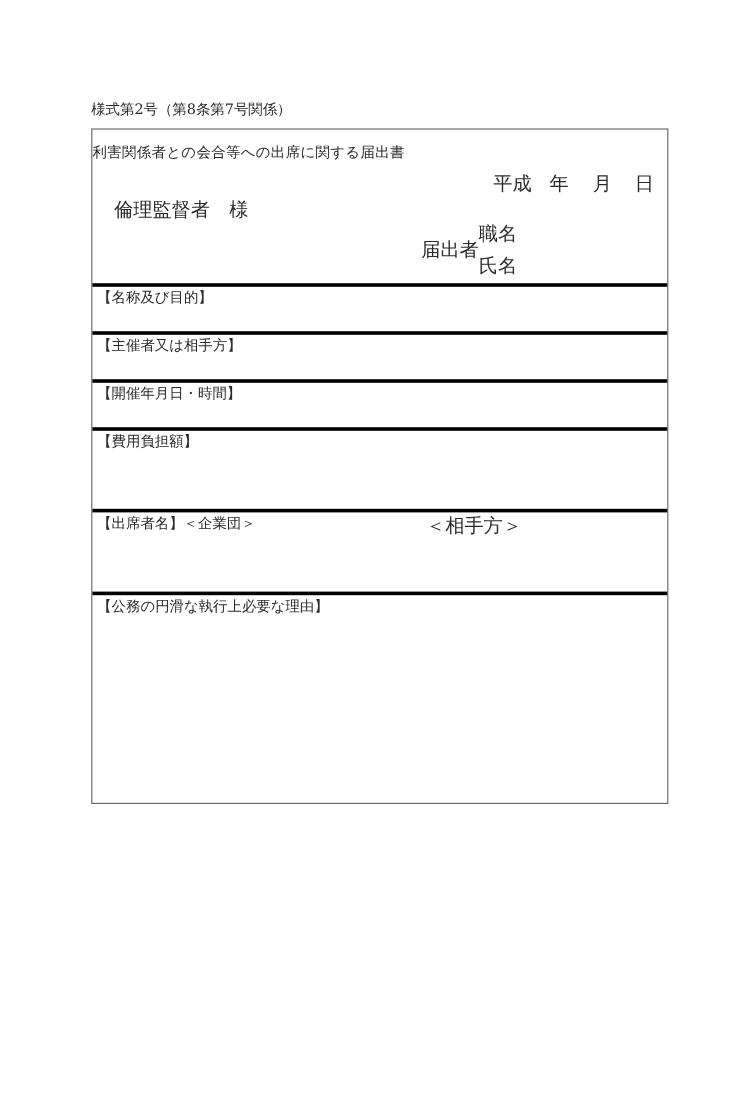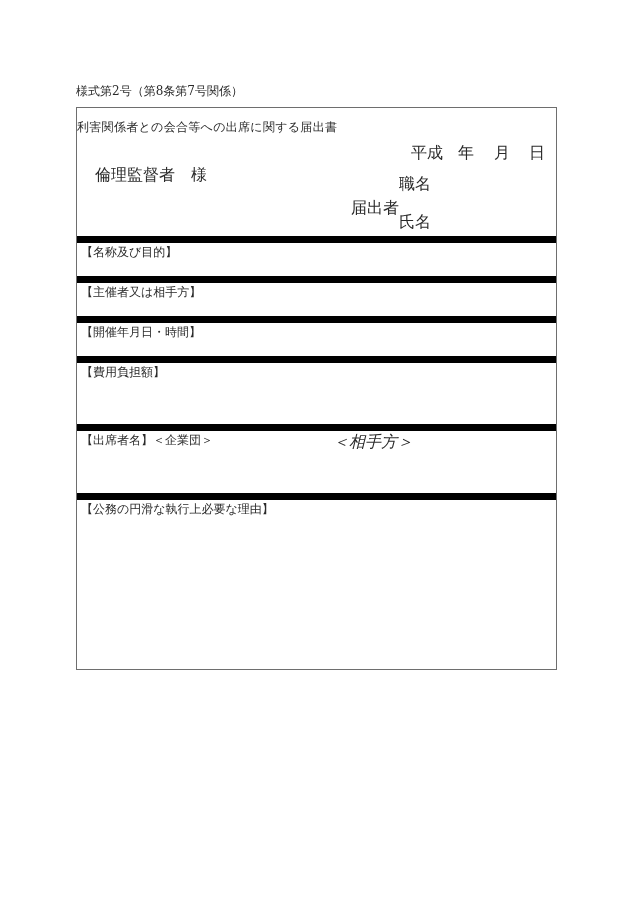--- a/index.html
+++ b/index.html
@@ -7,21 +7,21 @@
       width: 630px; height: 916px; background: #ffffff;
       position: relative; overflow: hidden;
       font-family: "DejaVu Serif", "Liberation Serif", serif;
       color: #2a2a2a; font-size: 12px;
     }
     .form-ref { position: absolute; left: 76px; top: 83px; font-size: 12px; letter-spacing: 0; }
     .form-table {
       position: absolute; left: 76px; top: 107px; width: 481px; height: 563px;
       border: 1px solid #6e6e6e; box-sizing: border-box;
     }
-    .row { position: absolute; left: 0; right: 0; box-sizing: border-box; border-top: 7px solid #000000; }
+    .row { position: absolute; left: 0; right: 0; box-sizing: border-box; border-top: 3px solid #000000; }
     .row.first { border-top: none; }
     .label { position: absolute; left: 4px; top: 1px; white-space: nowrap; font-size: 12px; }
     .abs { position: absolute; white-space: nowrap; font-size: 16px; }
     .title { position: absolute; left: 0; right: 0; top: 11px; text-align: left; font-size: 12px; letter-spacing: 0.3px; }
     .vline { position: absolute; top: 0; bottom: 0; width: 0; border-left: 1px solid #6e6e6e; }
     .seal-label { position: absolute; left: 318px; top: 12px; letter-spacing: 1.2px; font-size: 12px; }
   </style>
 </head>
 <body>
 
@@ -29,21 +29,21 @@
 
 <div class="form-table">
 
   <div class="row first" style="top:0; height:128px;">
     <div class="title">利害関係者との会合等への出席に関する届出書</div>
     <div class="abs" style="left:334px; top:35px;">平成</div>
     <div class="abs" style="left:381px; top:35px;">年</div>
     <div class="abs" style="left:417px; top:35px;">月</div>
     <div class="abs" style="left:452px; top:35px;">日</div>
     <div class="abs" style="left:18px; top:57px;">倫理監督者　様</div>
-    <div class="abs" style="left:322px; top:66px;text-align:right;">職名</div>
+    <div class="abs" style="left:322px; top:77px;text-align:right;">職名</div>
     <div class="abs" style="left:274px; top:90px;">届出者</div>
     <div class="abs" style="left:322px; top:104px;">氏名</div>
   </div>
 
   <div class="row" style="top:128px; height:40px;">
     <div class="label">【名称及び目的】</div>
   </div>
 
   <div class="row" style="top:168px; height:40px;">
     <div class="label">【主催者又は相手方】</div>
@@ -52,21 +52,21 @@
   <div class="row" style="top:208px; height:40px;">
     <div class="label">【開催年月日・時間】</div>
   </div>
 
   <div class="row" style="top:248px; height:68px;">
     <div class="label">【費用負担額】</div>
   </div>
 
   <div class="row" style="top:316px; height:69px;">
     <div class="label">【出席者名】＜企業団＞</div>
-    <div class="abs" style="left:256px; top:1px;font-style:italic;">＜相手方＞</div>
+    <div class="abs" style="left:278px; top:1px;">＜相手方＞</div>
   </div>
 
   <div class="row" style="top:385px; height:84px;">
     <div class="label">【公務の円滑な執行上必要な理由】</div>
   </div>
 
 
 
 </div>
 

